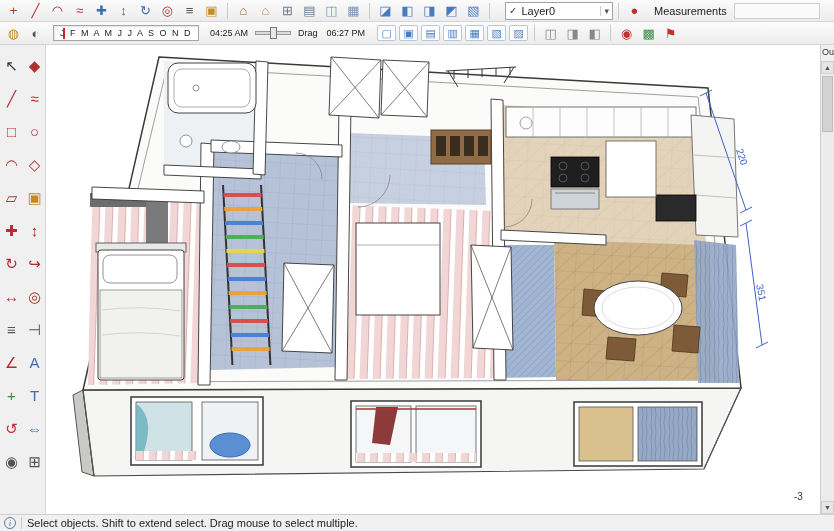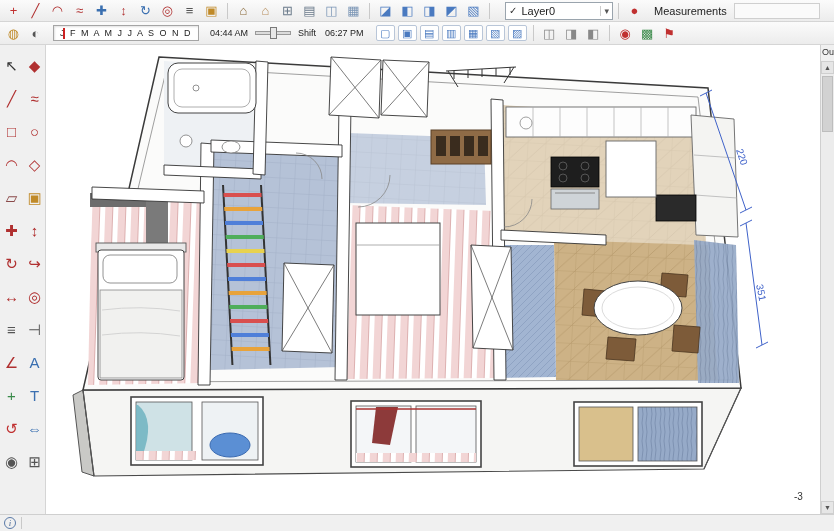--- a/index.html
+++ b/index.html
@@ -114,25 +114,25 @@
 
   <div id="toolbar-2" class="toolbar-row">
     <span style="display:flex;align-items:center;gap:1px;">
         <span class="icon" style="color: rgb(192, 138, 40);">◍</span>
         <span class="icon" style="color: rgb(85, 85, 85);">◐</span>
       </span>
     <div class="months-box">
       <div class="date-marker"></div>
       <span>J F M A M J J A S O N D</span>
     </div>
-    <span class="time-label">04:44 AM</span>
+    <span class="time-label">04:25 AM</span>
     <div class="slider-track">
       <div class="slider-thumb"></div>
     </div>
-    <span class="time-label">Shift</span>
+    <span class="time-label">Drag</span>
     <span class="time-label">06:27 PM</span>
     <span style="display:flex;align-items:center;gap:1px;margin-left:6px;">
         <span class="icon cube" style="color: rgb(74, 122, 192);">▢</span>
         <span class="icon cube" style="color: rgb(74, 122, 192);">▣</span>
         <span class="icon cube" style="color: rgb(74, 122, 192);">▤</span>
         <span class="icon cube" style="color: rgb(74, 122, 192);">▥</span>
         <span class="icon cube" style="color: rgb(74, 122, 192);">▦</span>
         <span class="icon cube" style="color: rgb(74, 122, 192);">▧</span>
         <span class="icon cube" style="color: rgb(74, 122, 192);">▨</span>
         <span class="sep"></span>
@@ -398,15 +398,16 @@
       <div class="scroll-track">
         <div class="scroll-thumb"></div>
       </div>
       <div class="scroll-btn">▼</div>
     </div>
   </div>
 
   <div id="statusbar">
     <span class="info-circle">i</span>
     <span class="status-divider"></span>
+    <span class="status-text">Select objects. Shift to extend select. Drag mouse to select multiple.</span>
   </div>
 
 </div>
 
 </body></html>

